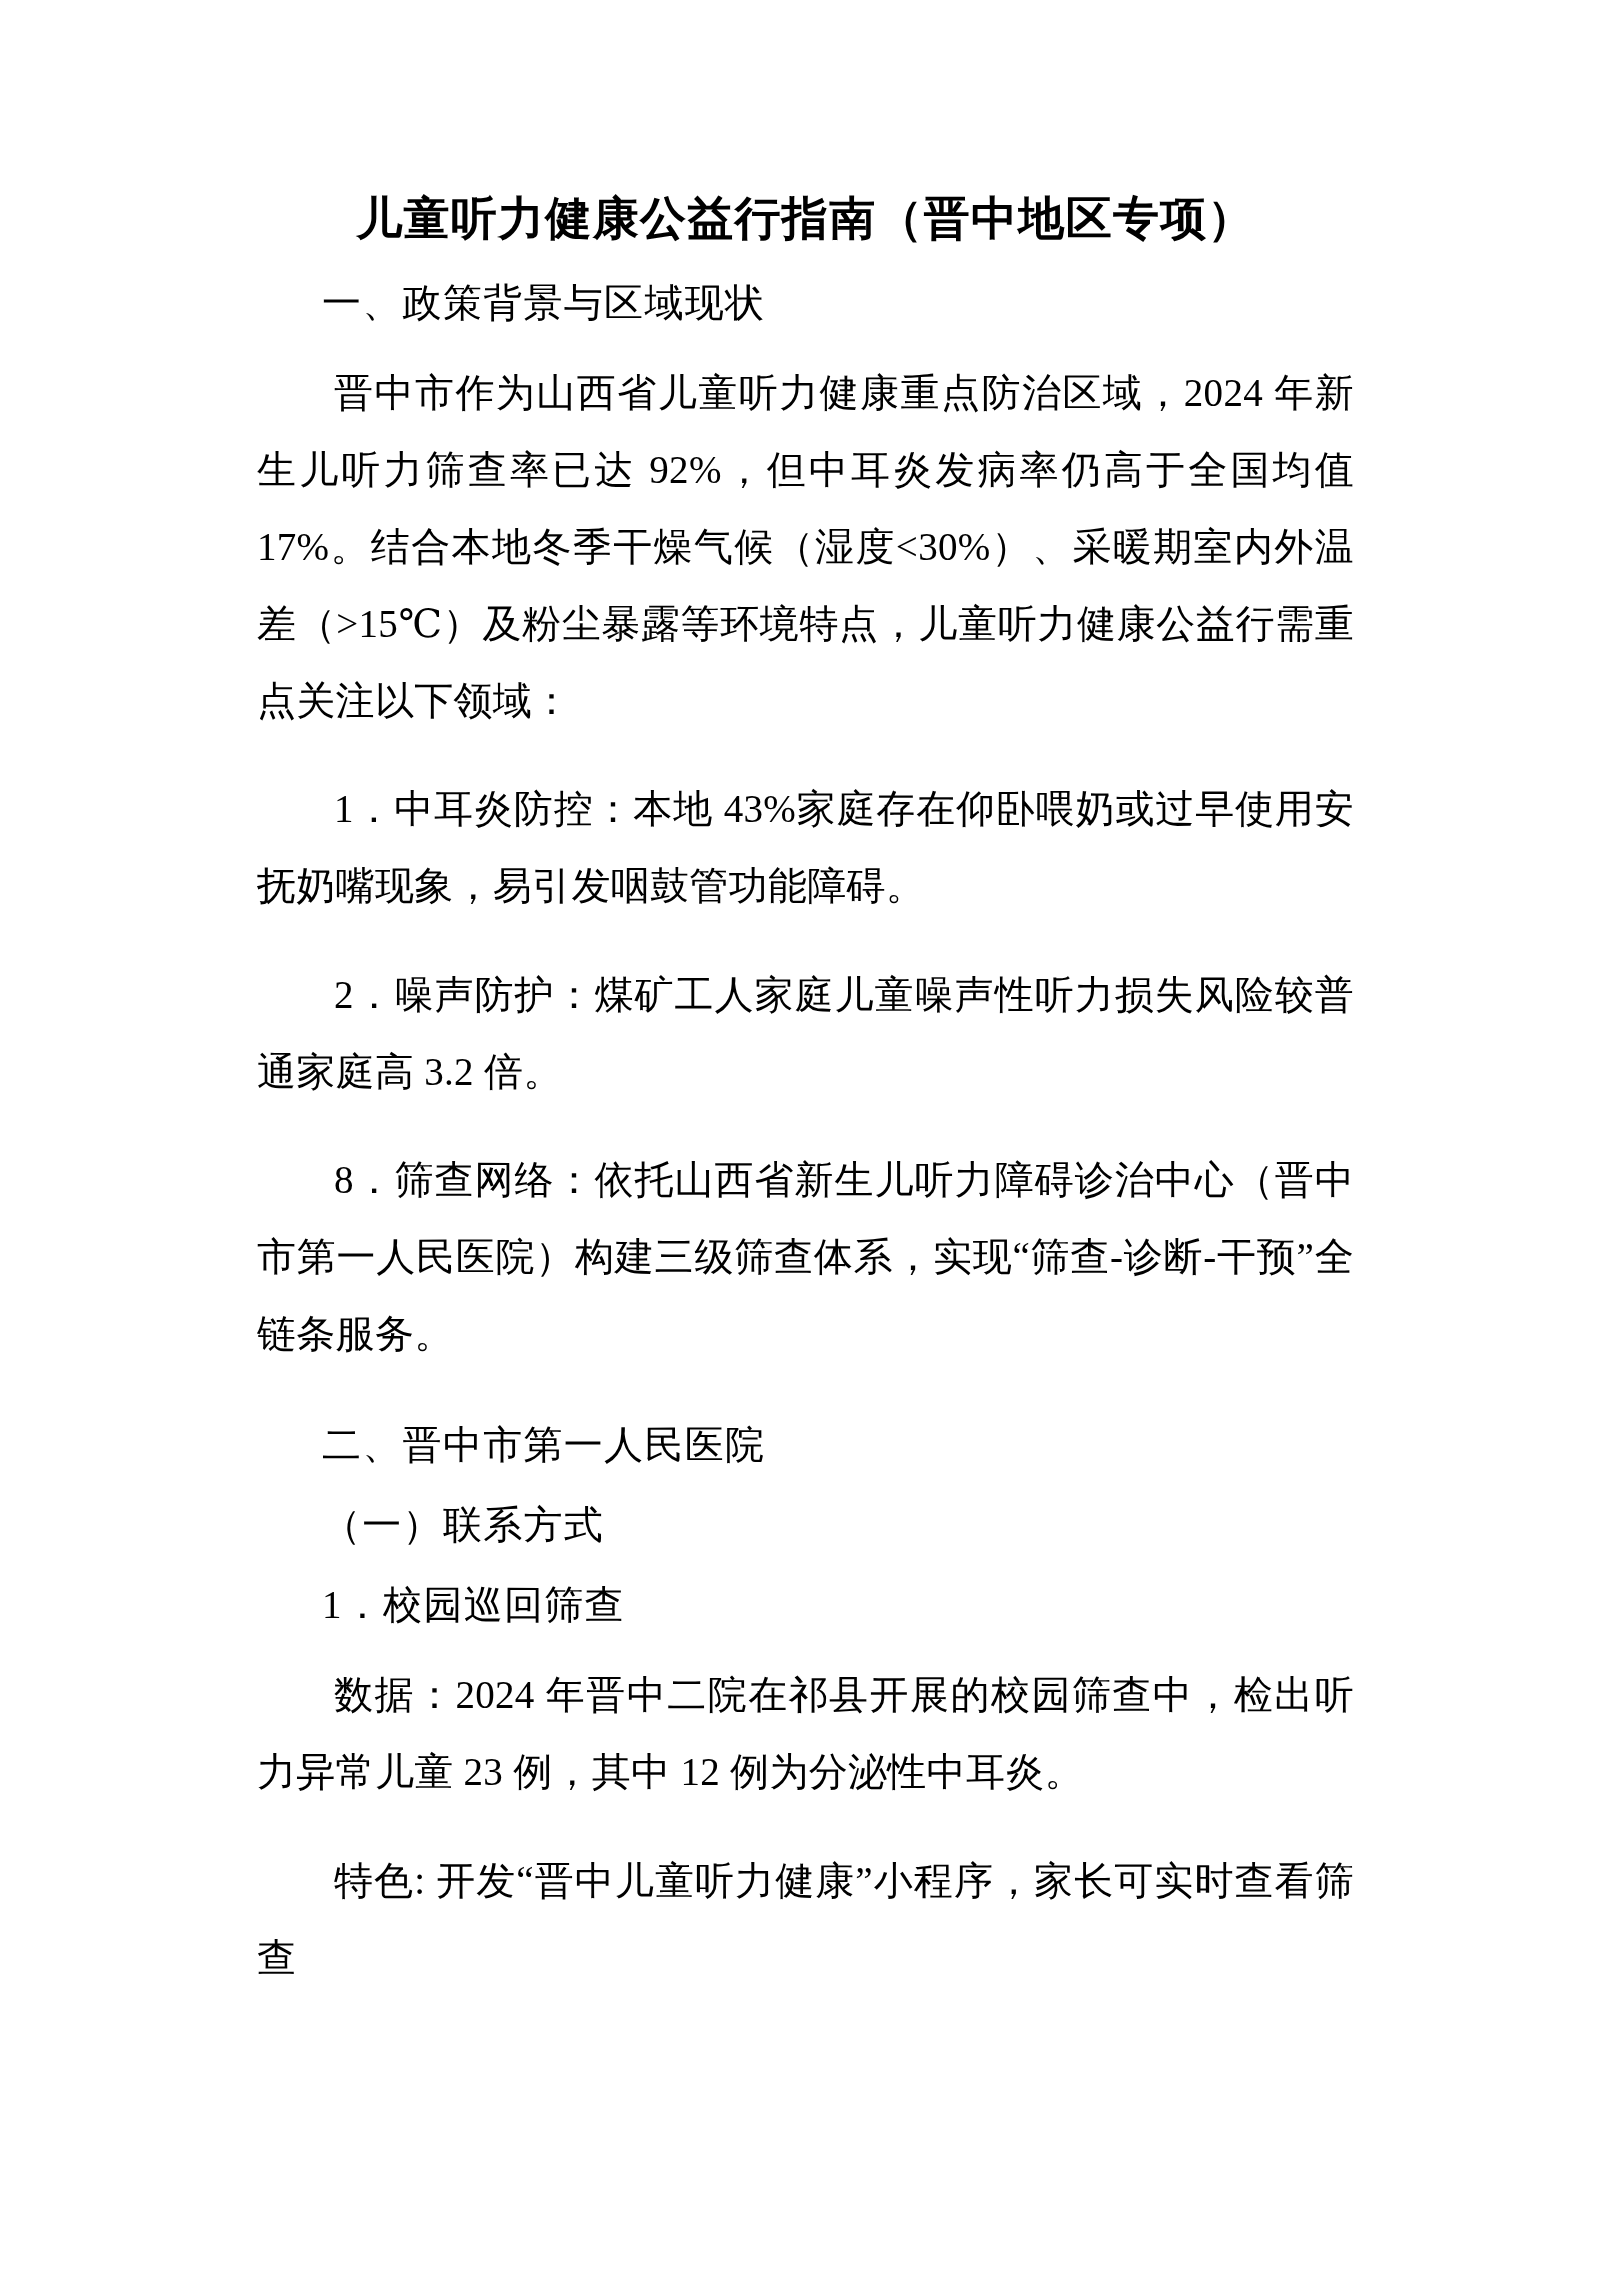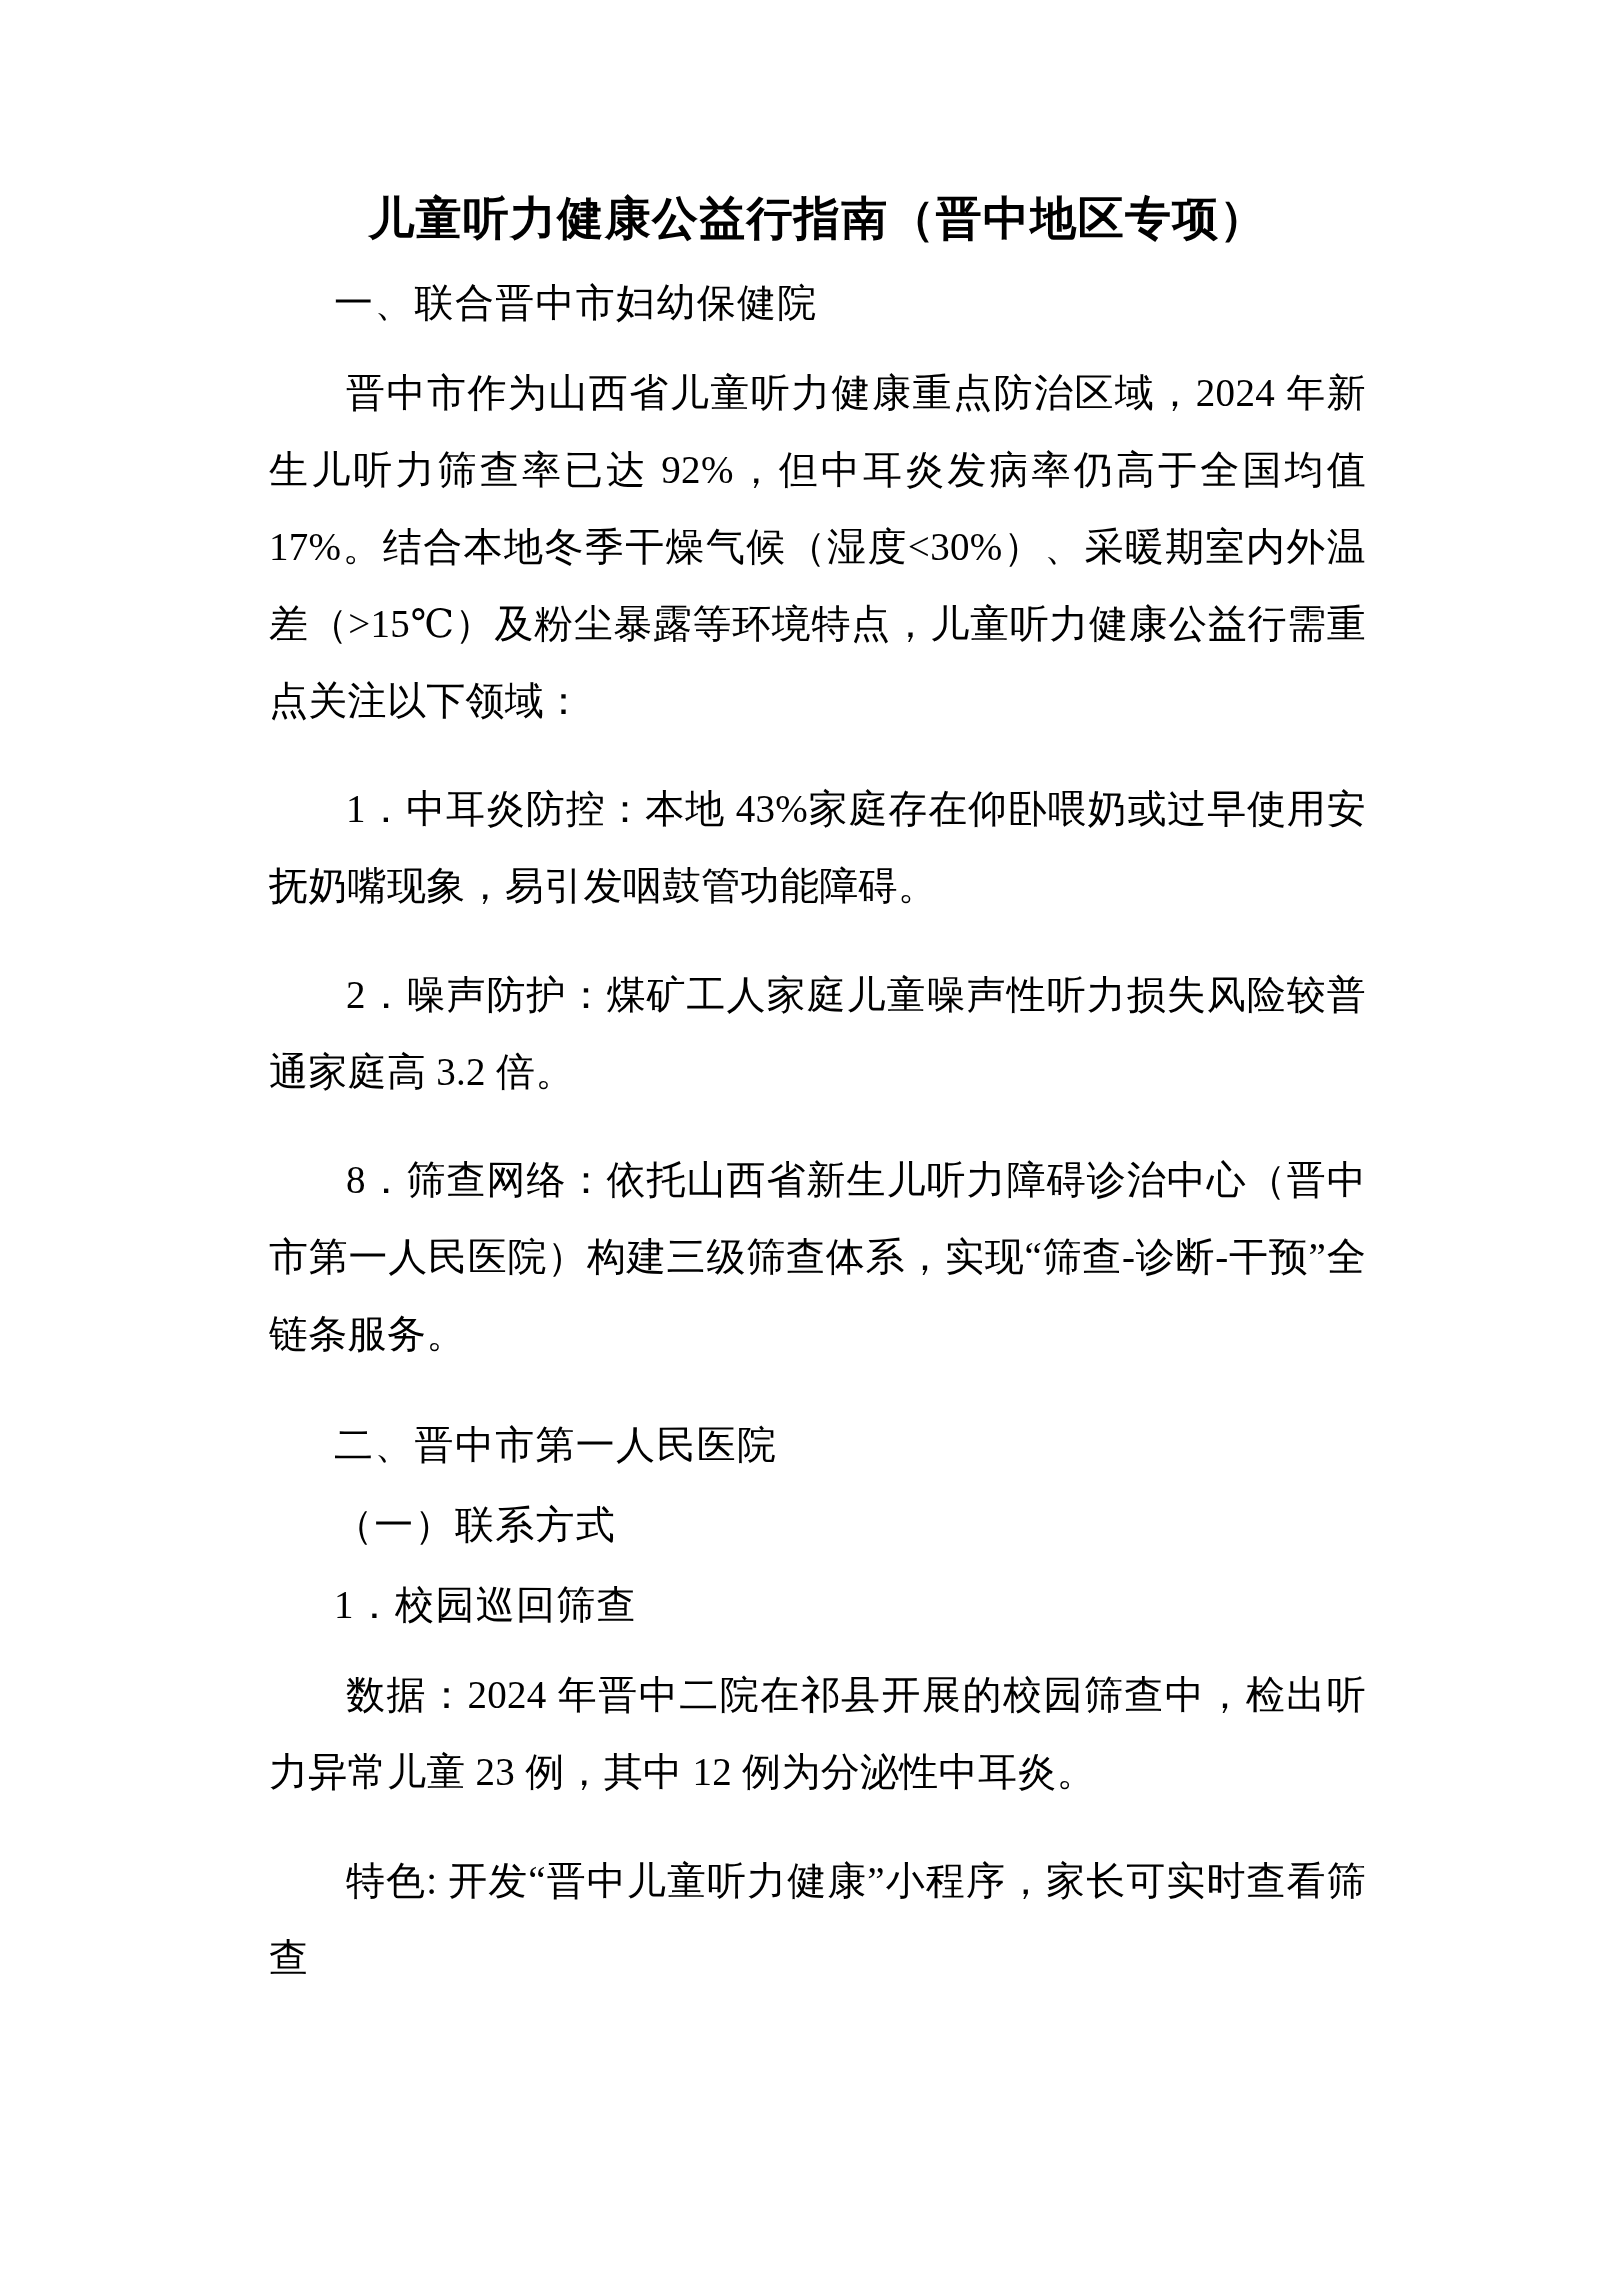--- a/index.html
+++ b/index.html
@@ -13,21 +13,21 @@
     background: #ffffff;
     position: relative;
     box-sizing: border-box;
     padding: 0;
     overflow: hidden;
     font-family: "Liberation Serif", "DejaVu Serif", serif;
     color: #000000;
   }
   .content {
     position: absolute;
-    left: 257px;
+    left: 245px;
     top: 0;
     width: 1121px;
   }
   .doc-title {
     font-family: "Liberation Serif", "DejaVu Serif", serif;
     font-weight: bold;
     font-size: 46px;
     line-height: 1.0;
     text-align: center;
     margin: 0;
@@ -57,21 +57,21 @@
   }
   .para:last-child { }
 </style>
 </head>
 <body>
 
 <div class="page">
   <div class="content">
     <h1 class="doc-title">儿童听力健康公益行指南（晋中地区专项）</h1>
     <div id="blocks">
-        <p class="section-head">一、联合晋中市妇幼保健院</p>
+        <p class="section-head">一、政策背景与区域现状</p>
         <p class="para">晋中市作为山西省儿童听力健康重点防治区域，2024 年新生儿听力筛查率已达 92%，但中耳炎发病率仍高于全国均值17%。结合本地冬季干燥气候（湿度&lt;30%）、采暖期室内外温差（&gt;15℃）及粉尘暴露等环境特点，儿童听力健康公益行需重点关注以下领域：</p>
         <p class="para">1．中耳炎防控：本地 43%家庭存在仰卧喂奶或过早使用安抚奶嘴现象，易引发咽鼓管功能障碍。</p>
         <p class="para">2．噪声防护：煤矿工人家庭儿童噪声性听力损失风险较普通家庭高 3.2 倍。</p>
         <p class="para">8．筛查网络：依托山西省新生儿听力障碍诊治中心（晋中市第一人民医院）构建三级筛查体系，实现“筛查-诊断-干预”全链条服务。</p>
         <p class="section-head">二、晋中市第一人民医院</p>
         <p class="section-head">（一）联系方式</p>
         <p class="section-head">1．校园巡回筛查</p>
         <p class="para">数据：2024 年晋中二院在祁县开展的校园筛查中，检出听力异常儿童 23 例，其中 12 例为分泌性中耳炎。</p>
         <p class="para">特色: 开发“晋中儿童听力健康”小程序，家长可实时查看筛查</p>
       </div>

